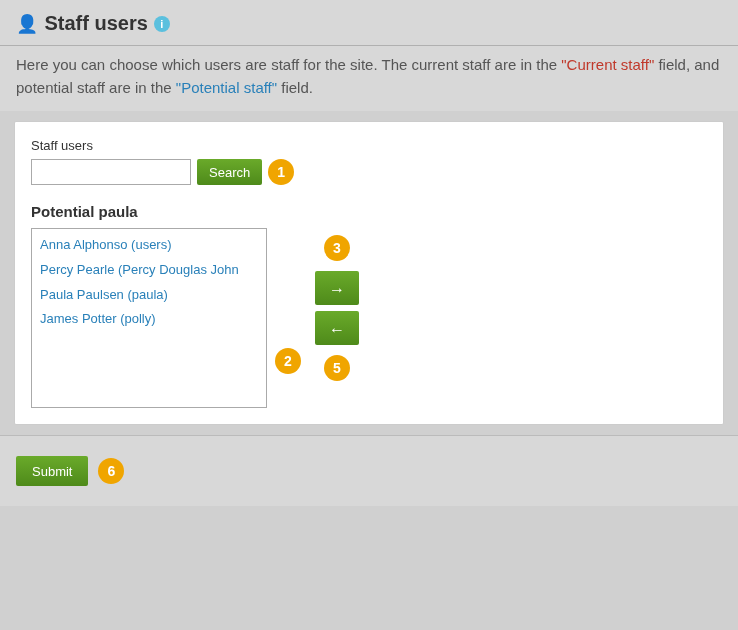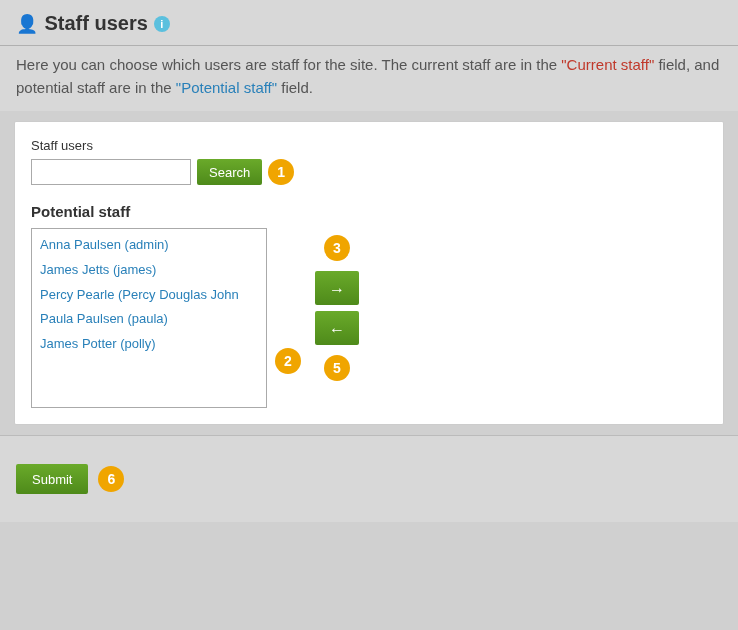--- a/index.html
+++ b/index.html
@@ -172,21 +172,21 @@
       cursor: pointer;
       font-size: 16px;
       border-radius: 2px;
       display: flex;
       align-items: center;
       justify-content: center;
     }
 
     .bottom-section {
       background: #d8d8d8;
-      padding: 28px 16px;
+      padding: 20px 16px;
       border-top: 1px solid #bbb;
       display: flex;
       align-items: center;
       gap: 10px;
     }
 
     .submit-button {
       background: linear-gradient(to bottom, #6aaa2a, #4e8a1a);
       color: white;
       border: none;
@@ -225,26 +225,25 @@
     <div class="staff-users-label">Staff users</div>
     <div class="search-row">
       <input class="search-input" type="text" placeholder="" style="">
       <button class="search-button">Search</button>
       <span class="annotation-circle">1</span>
     </div>
 
     <div class="lists-row">
 
       <div class="list-column" style="max-width: 270px;">
-        <div class="list-column-title">Potential staff</div>
+        <div class="list-column-title">Potential paula</div>
         <div style="display:flex; align-items: flex-start; gap: 8px;">
           <div class="list-box">
             <div class="list-box-inner" id="potential-list">
-                <div class="list-item">Anna Paulsen (admin)</div>
-                <div class="list-item">James Jetts (james)</div>
+                <div class="list-item">Anna Alphonso (users)</div>
                 <div class="list-item">Percy Pearle (Percy Douglas John</div>
                 <div class="list-item">Paula Paulsen (paula)</div>
                 <div class="list-item">James Potter (polly)</div>
               </div>
           </div>
           <span class="annotation-circle" style="margin-top: 120px;">2</span>
         </div>
       </div>
 
       <div class="middle-controls">

